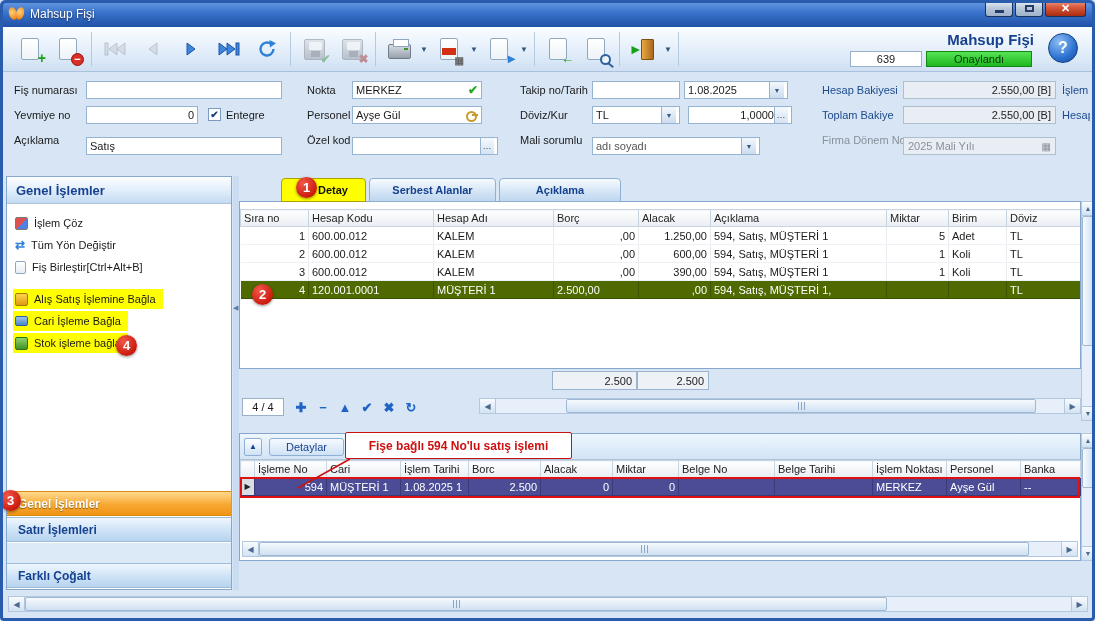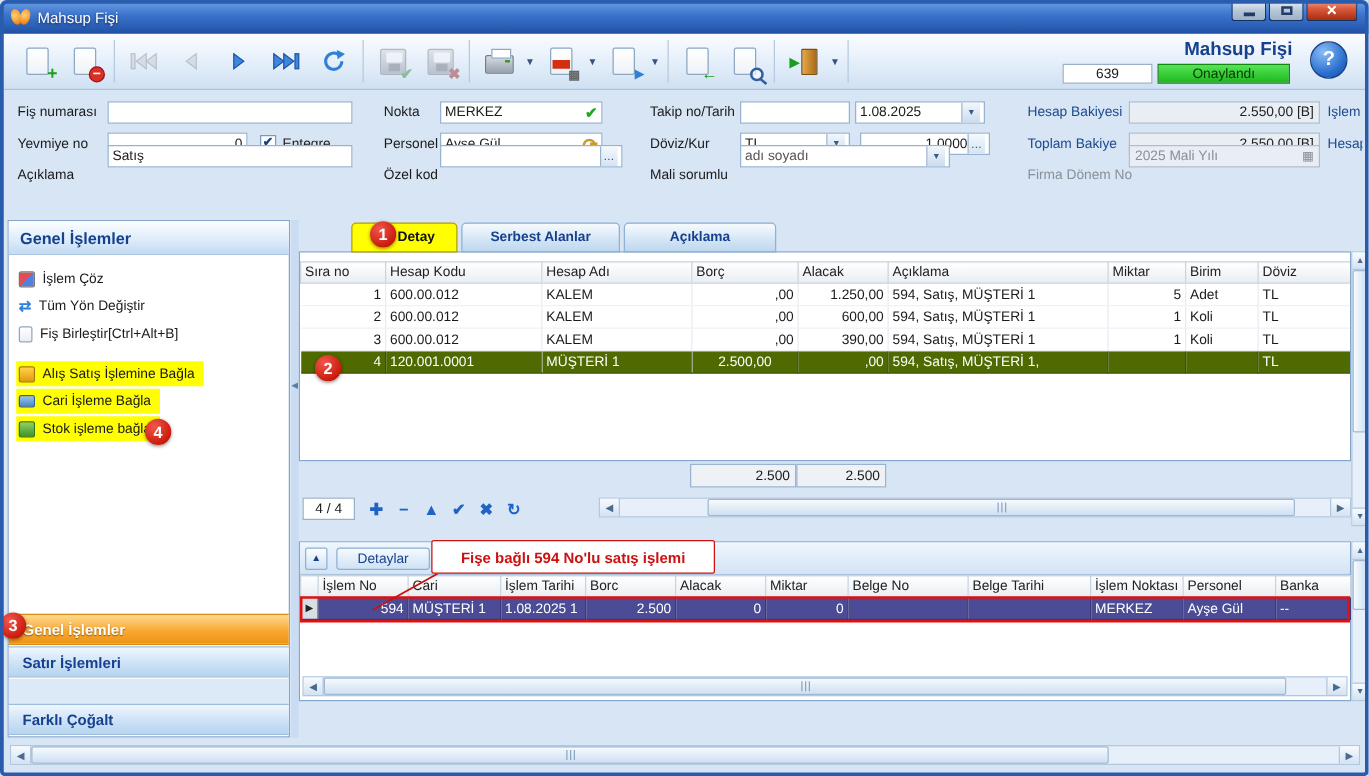--- a/index.html
+++ b/index.html
@@ -43,21 +43,21 @@
 .tright{position:absolute;right:8px;top:0;width:270px;height:45px}
 .doctitle{position:absolute;right:50px;top:4px;font-size:15px;font-weight:bold;color:#16418f;white-space:nowrap}
 .numbox{position:absolute;right:162px;top:24px;width:72px;height:16px;background:#fff;border:1px solid #9ab0c6;text-align:center;line-height:14px}
 .statusbadge{position:absolute;right:52px;top:24px;width:106px;height:16px;background:linear-gradient(#56e456,#1eb81e);border:1px solid #128a12;color:#053805;text-align:center;line-height:14px}
 .helpbtn{position:absolute;right:6px;top:6px;width:30px;height:30px;border-radius:50%;background:radial-gradient(circle at 35% 28%,#8cbdf4,#2a6fd0 62%,#1a4a98);border:1px solid #16407f;color:#fff;font-weight:bold;font-size:16px;display:flex;align-items:center;justify-content:center}
 
 .lbl{position:absolute;font-size:11px;white-space:nowrap;color:#1a1a1a}
 .lbl.bluel{color:#1c4a8c}.lbl.grayl{color:#8a9099}
 .lr1{top:84px}.lr2{top:109px}.lr3{top:134px}
 .inp{position:absolute;height:18px;background:#fff;border:1px solid #96b4d2;display:flex;align-items:center;padding:0 3px;overflow:hidden;white-space:nowrap}
-.r1{top:81px}.r2{top:106px}.r3{top:116px}
+.r1{top:81px}.r2{top:106px}.r3{top:137px}
 .inp .val{flex:1;overflow:hidden;white-space:nowrap}
 .inp .val.right{text-align:right}
 .dd{margin-left:auto;width:15px;height:16px;background:linear-gradient(#f2f7fc,#cbdcf0);border-left:1px solid #9ab4cf;display:flex;align-items:center;justify-content:center;color:#3a5a80;font-size:7px;flex:none}
 .btn3{margin-left:auto;width:14px;height:16px;border-left:1px solid #9ab4cf;background:linear-gradient(#f4f9fe,#d4e3f3);color:#345;font-size:9px;display:flex;align-items:center;justify-content:center;letter-spacing:1px;flex:none}
 .okic{margin-left:auto;color:#22a822;font-weight:bold;font-size:12px;flex:none}
 .keyic{margin-left:auto;width:12px;height:8px;position:relative;flex:none}
 .keyic:before{content:"";position:absolute;left:0;top:0;width:7px;height:7px;border:2px solid #c89b2a;border-radius:50%}
 .keyic:after{content:"";position:absolute;right:0;top:3px;width:6px;height:2px;background:#c89b2a}
 .bldic{margin-left:auto;color:#8a9099;font-size:10px;flex:none}
 .ro{position:absolute;height:18px;background:#e9eef4;border:1px solid #aebecd;display:flex;align-items:center;justify-content:flex-end;padding:0 4px;color:#222}
@@ -406,21 +406,21 @@
             <td style="text-align: right;">390,00</td>
             <td style="text-align: left;">594, Satış, MÜŞTERİ 1</td>
             <td style="text-align: right;">1</td>
             <td style="text-align: left;">Koli</td>
             <td style="text-align: left;">TL</td>
           </tr>
           <tr class="sel">
             <td style="text-align: right;">4</td>
             <td style="text-align: left;">120.001.0001</td>
             <td style="text-align: left;">MÜŞTERİ 1</td>
-            <td style="text-align: center;">2.500,00</td>
+            <td style="text-align: left;">2.500,00</td>
             <td style="text-align: right;">,00</td>
             <td style="text-align: left;">594, Satış, MÜŞTERİ 1,</td>
             <td style="text-align: right;"></td>
             <td style="text-align: left;"></td>
             <td style="text-align: left;">TL</td>
           </tr>
         </tbody>
     </table>
   </div>
 
@@ -465,21 +465,21 @@
             <col style="width:66px">
             <col style="width:96px">
             <col style="width:98px">
             <col style="width:74px">
             <col style="width:74px">
             <col style="width:60px">
           </colgroup>
         <thead>
             <tr>
           <th class="mk"></th>
-          <th>İşlem No</th>
+          <th>İşleme No</th>
           <th>Cari</th>
           <th>İşlem Tarihi</th>
           <th>Borc</th>
           <th>Alacak</th>
           <th>Miktar</th>
           <th>Belge No</th>
           <th>Belge Tarihi</th>
           <th>İşlem Noktası</th>
           <th>Personel</th>
           <th>Banka</th>

